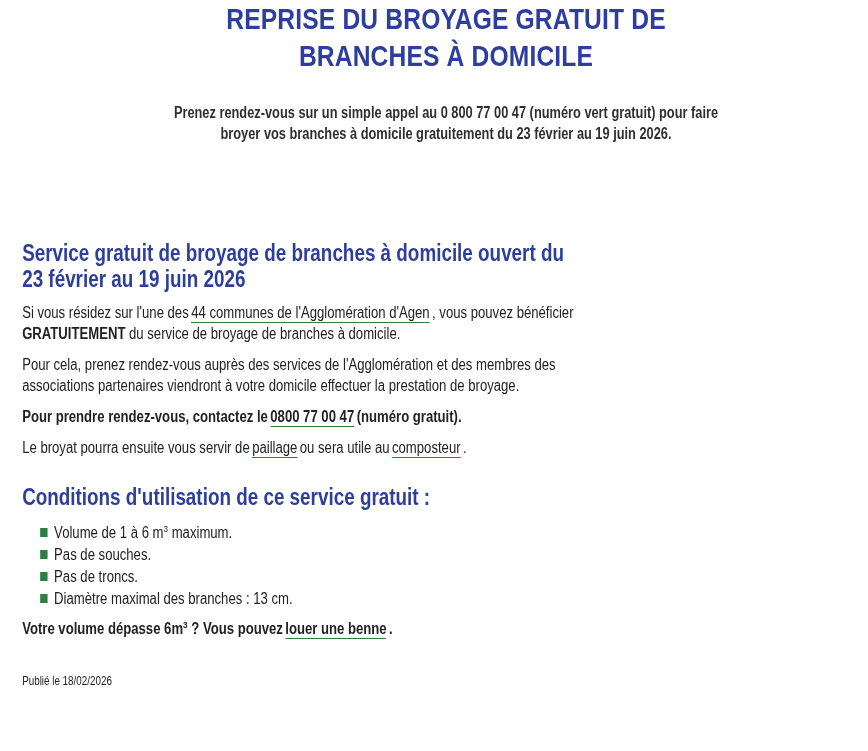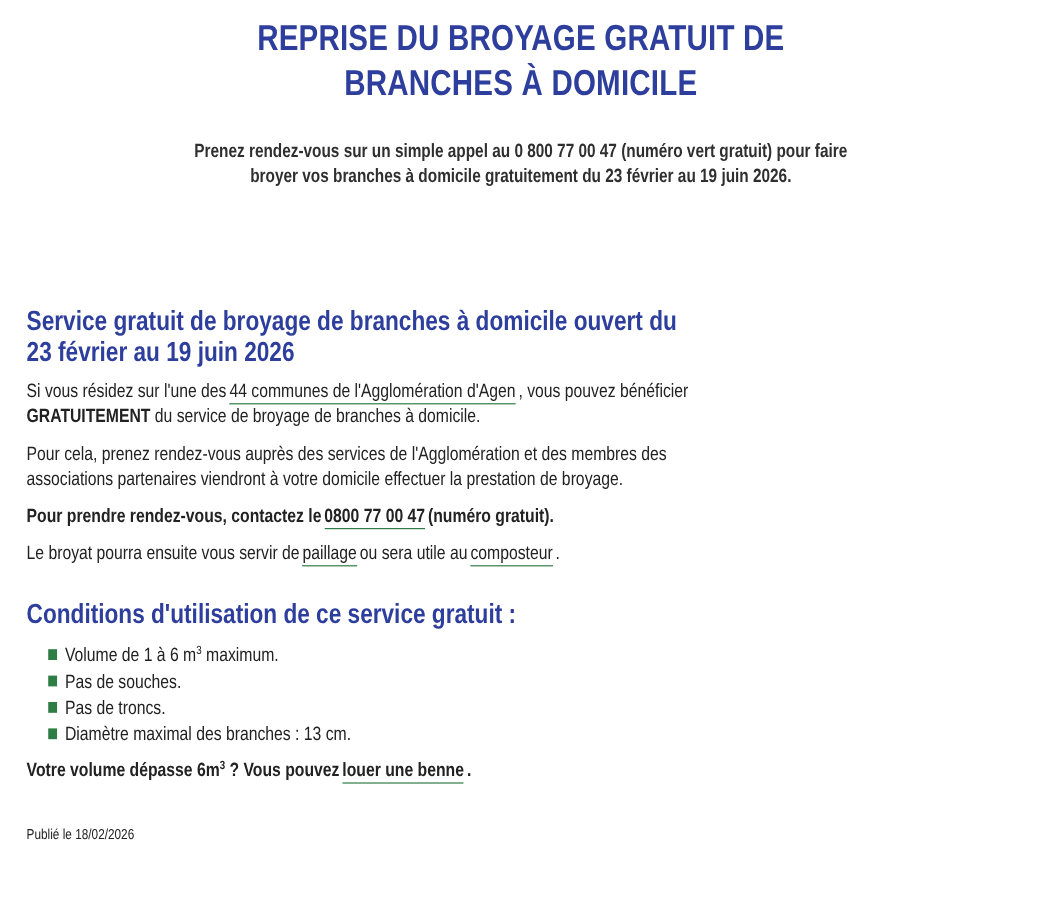--- a/index.html
+++ b/index.html
@@ -15,23 +15,22 @@
     height: 751px;
     overflow: hidden;
     background: #ffffff;
     color: var(--text, #222);
     font-family: "Liberation Sans", "DejaVu Sans", sans-serif;
   }
 
   
   .article-header {
     position: relative;
-    left: 36px;            
+    left: 48px;            
     width: 796px;
-    padding-top: 14px;
     text-align: center;
   }
   h1.page-title {
     width: 620px;
     margin: 0 auto;
     font-size: 30px;
     line-height: 37px;
     font-weight: 700;
     color: var(--heading-blue, #2d3e9c);
     transform: scaleX(0.82);

